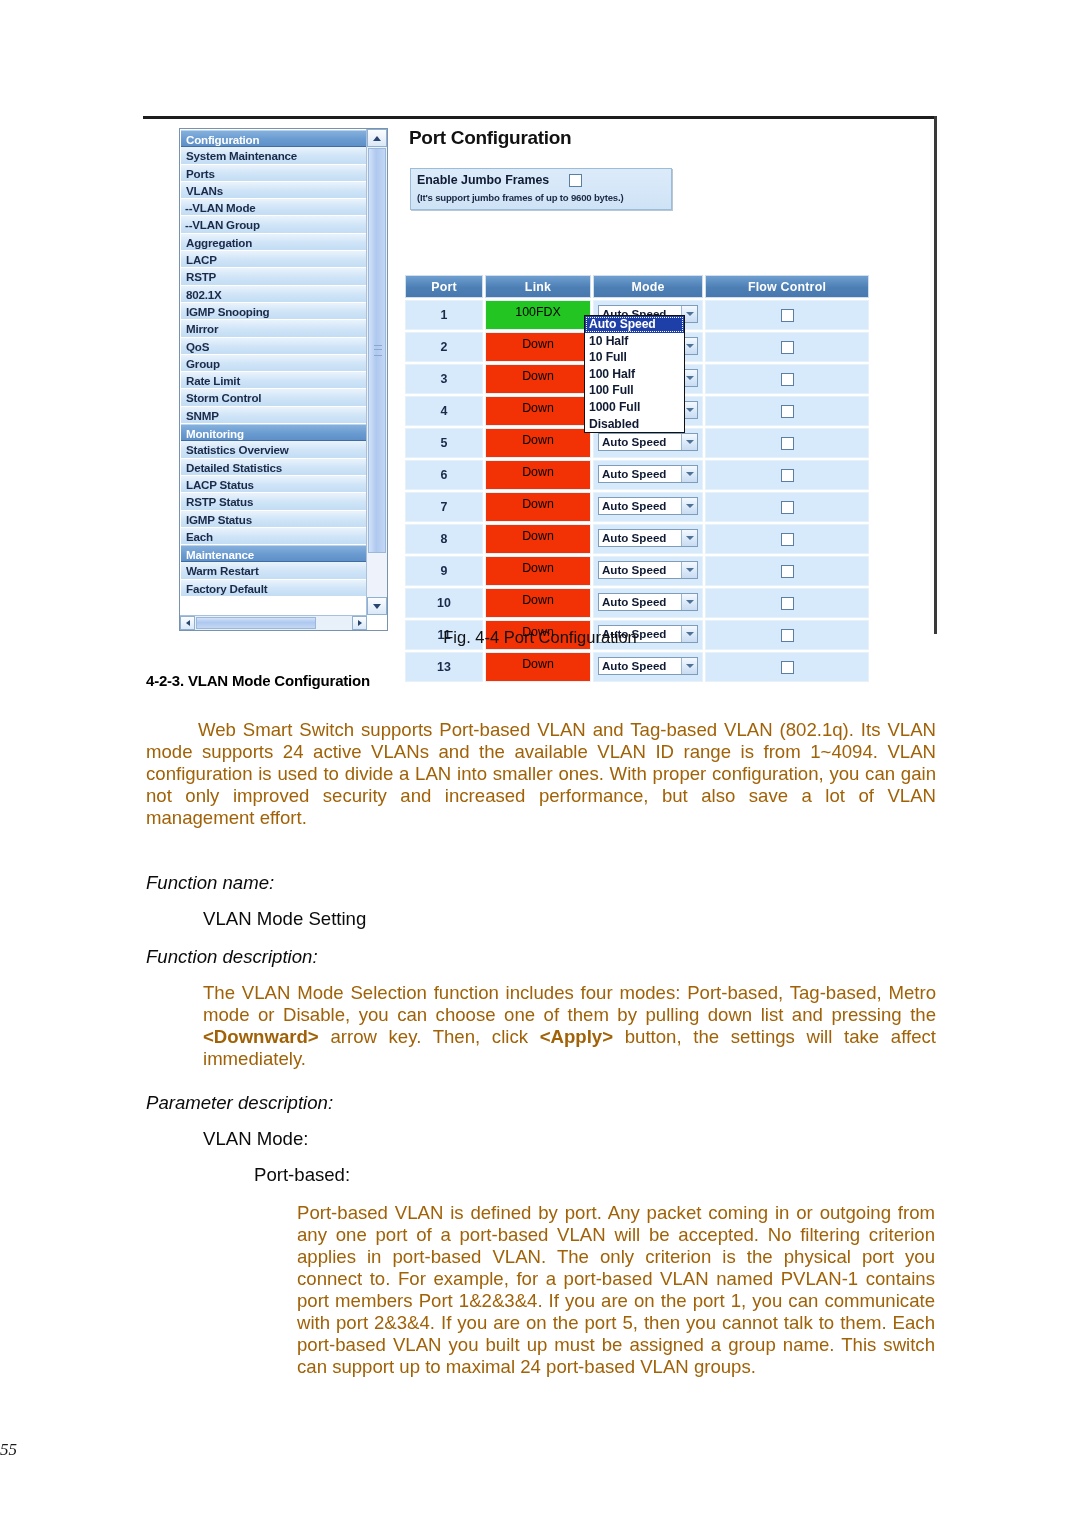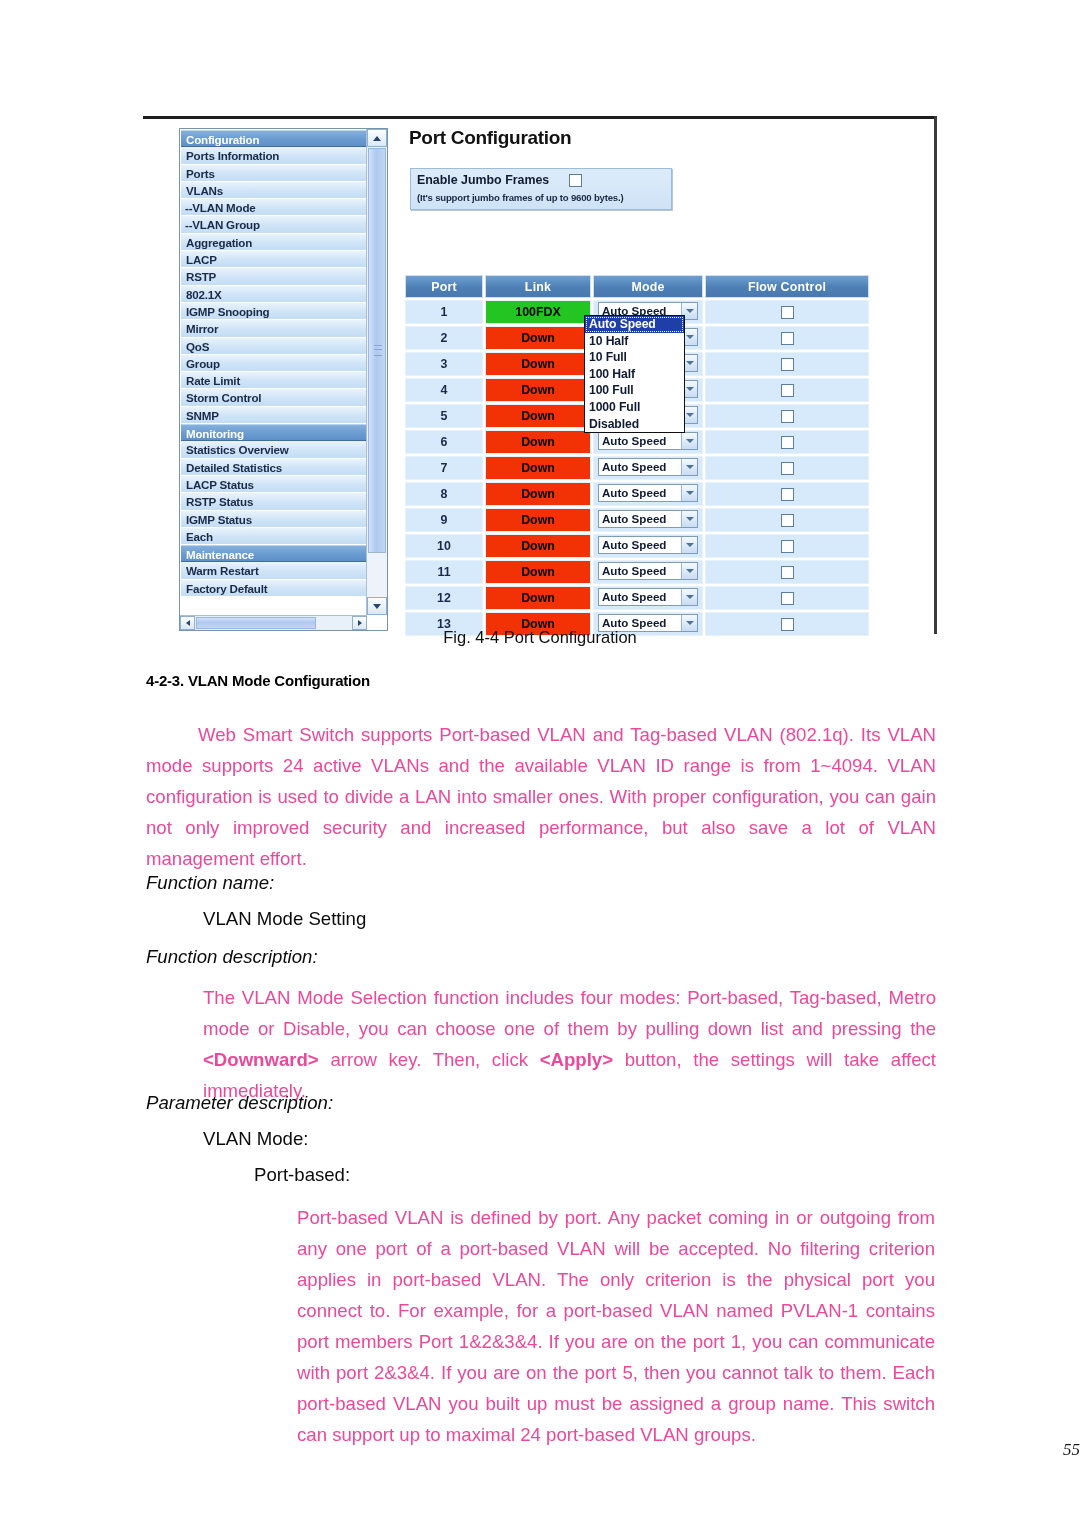--- a/index.html
+++ b/index.html
@@ -277,24 +277,24 @@
     color: #1a2a4a;
     padding: 0;
   }
   .col-port { width: 78px; }
   .col-link { width: 106px; }
   .col-mode { width: 110px; }
   .col-flow { width: 164px; }
 
   .link-pill {
     display: block;
-    height: 22px;
+    height: 28px;
     line-height: 22px;
     font-size: 12.4px;
-    font-weight: bold;
+    font-weight: normal;
     color: #000000;
     margin: 0;
   }
   .link-up   { background: #22c522; }
   .link-down { background: #f23105; }
 
   .select-box {
     position: relative;
     display: inline-block;
     width: 100px;
@@ -391,22 +391,22 @@
     font-size: 15px;
     font-weight: bold;
     color: #000000;
     letter-spacing: -0.2px;
   }
   .body-para {
     position: absolute;
     left: 146px;
     width: 790px;
     font-size: 18.6px;
-    line-height: 31px;
-    color: #ec4899;
+    line-height: 22px;
+    color: #a16207;
     text-align: justify;
     text-justify: inter-word;
   }
   .body-para.indent1 { text-indent: 52px; }
   .p-intro { top: 719px; }
   .label-italic {
     position: absolute;
     left: 146px;
     font-style: italic;
     font-size: 18.6px;
@@ -431,41 +431,41 @@
   .p-portbased {
     top: 1202px;
     left: 297px;
     width: 638px;
   }
   .page-num {
     position: absolute;
     left: 0;
     top: 1440px;
     width: 1080px;
-    text-align: right;
+    text-align: left;
     font-family: "Liberation Serif", serif;
     font-style: italic;
     font-size: 17px;
     color: #1a1a1a;
   }
   b.kbd { font-weight: bold; }
 </style>
 </head>
 <body>
 
 <div class="figure-wrap">
   <div class="figure-top-rule"></div>
   <div class="figure-right-rule"></div>
 
   <div class="figure-inner">
 
     <div class="sidebar">
       <div class="sidebar-list" id="navlist">
           <div class="nav-item section">Configuration</div>
-          <div class="nav-item">Ports Information</div>
+          <div class="nav-item">System Maintenance</div>
           <div class="nav-item">Ports</div>
           <div class="nav-item">VLANs</div>
           <div class="nav-item indent">--VLAN Mode</div>
           <div class="nav-item indent">--VLAN Group</div>
           <div class="nav-item">Aggregation</div>
           <div class="nav-item">LACP</div>
           <div class="nav-item">RSTP</div>
           <div class="nav-item">802.1X</div>
           <div class="nav-item">IGMP Snooping</div>
           <div class="nav-item">Mirror</div>
@@ -616,28 +616,20 @@
             </tr>
             <tr>
               <td>11</td>
               <td>
                 <span class="link-pill link-down" style="background: rgb(242, 49, 5);">Down</span>
               </td>
               <td><span class="select-box"><span class="select-text">Auto Speed</span><span class="select-arrow"></span></span></td>
               <td><span class="flow-check"></span></td>
             </tr>
             <tr>
-              <td>12</td>
-              <td>
-                <span class="link-pill link-down" style="background: rgb(242, 49, 5);">Down</span>
-              </td>
-              <td><span class="select-box"><span class="select-text">Auto Speed</span><span class="select-arrow"></span></span></td>
-              <td><span class="flow-check"></span></td>
-            </tr>
-            <tr>
               <td>13</td>
               <td>
                 <span class="link-pill link-down" style="background: rgb(242, 49, 5);">Down</span>
               </td>
               <td><span class="select-box"><span class="select-text">Auto Speed</span><span class="select-arrow"></span></span></td>
               <td><span class="flow-check"></span></td>
             </tr>
           </tbody>
       </table>
 

